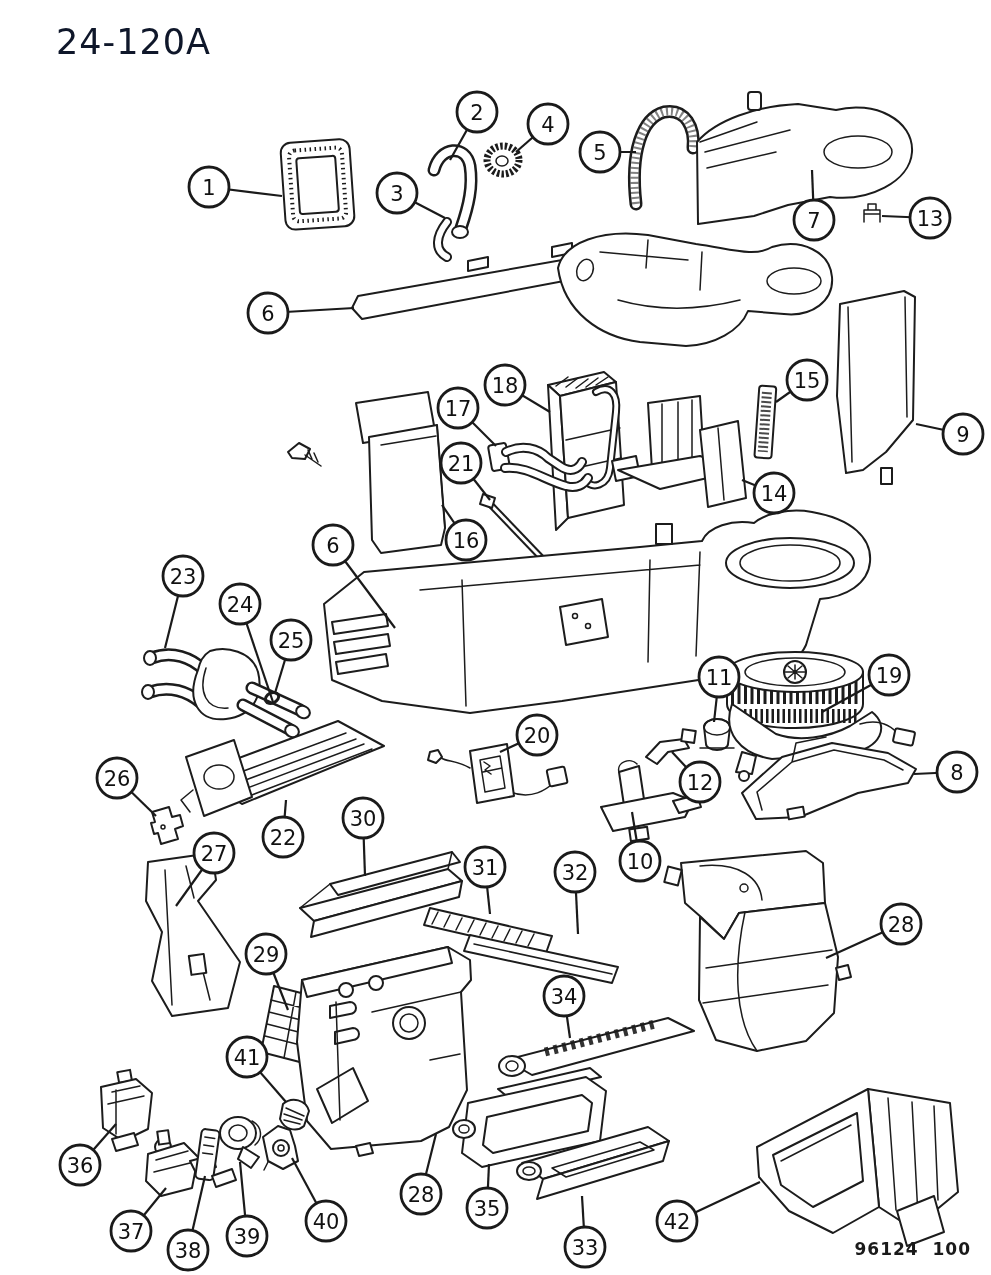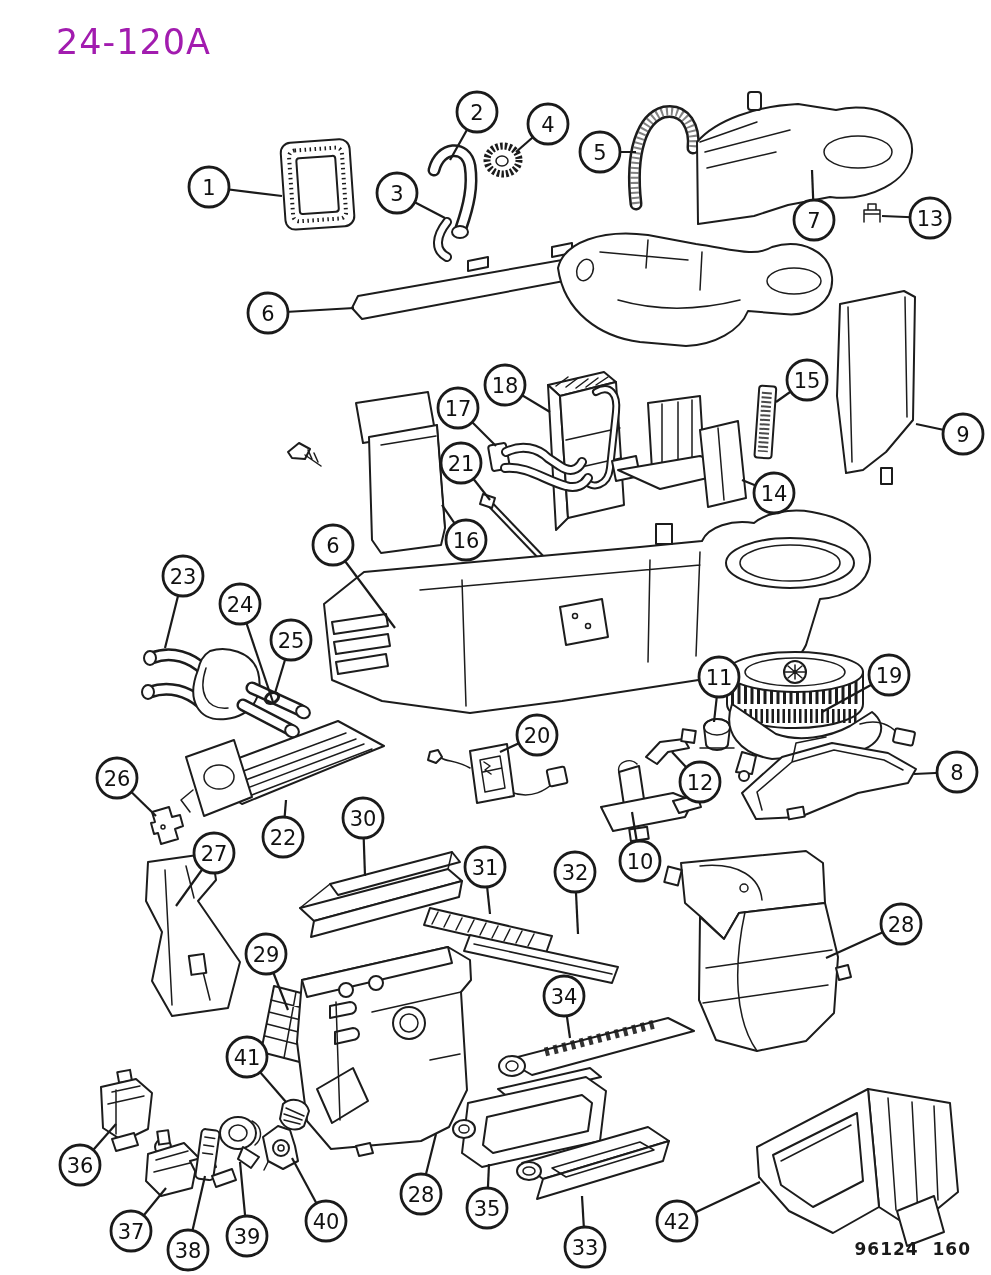--- a/index.html
+++ b/index.html
@@ -1,18 +1,18 @@
 <!DOCTYPE html>
 <html><head>
 <meta charset="utf-8">
 <style>
   html,body{margin:0;padding:0;background:#e8e8e8;}
   .page{position:relative;width:991px;height:1275px;background:#ffffff;margin:0 auto;
         font-family:"DejaVu Sans",sans-serif;overflow:hidden;}
-  .figure-number{position:absolute;left:56px;top:22px;font-size:35px;color:#a21caf;
+  .figure-number{position:absolute;left:56px;top:22px;font-size:35px;color:#0f172a;
         letter-spacing:1px;font-weight:400;}
   .sheet-code{position:absolute;right:20px;bottom:16px;font-size:17px;font-weight:700;
         color:#1a1a1a;white-space:pre;letter-spacing:1px;}
   svg{position:absolute;left:0;top:0;}
   .p{fill:#ffffff;stroke:#1c1c1c;stroke-width:2;stroke-linejoin:round;stroke-linecap:round;}
   .ln{fill:none;stroke:#1c1c1c;stroke-width:1.5;stroke-linejoin:round;stroke-linecap:round;}
   .tube-o{fill:none;stroke:#1c1c1c;stroke-width:13;stroke-linecap:round;}
   .tube-i{fill:none;stroke:#ffffff;stroke-width:8;stroke-linecap:round;}
   .tube-o2{fill:none;stroke:#1c1c1c;stroke-width:10;stroke-linecap:round;}
   .tube-i2{fill:none;stroke:#ffffff;stroke-width:6;stroke-linecap:round;}
@@ -574,14 +574,14 @@
           <text x="585" y="1248" class="bubble-num">33</text>
         </g>
         <g>
           <line x1="677" y1="1221" x2="760" y2="1182" class="leader"></line>
           <circle cx="677" cy="1221" r="20" class="bubble"></circle>
           <text x="677" y="1222" class="bubble-num">42</text>
         </g>
       </g>
   </svg>
 
-  <div class="sheet-code">96124  160</div>
+  <div class="sheet-code">96124  100</div>
 </div>
 
 </body></html>

